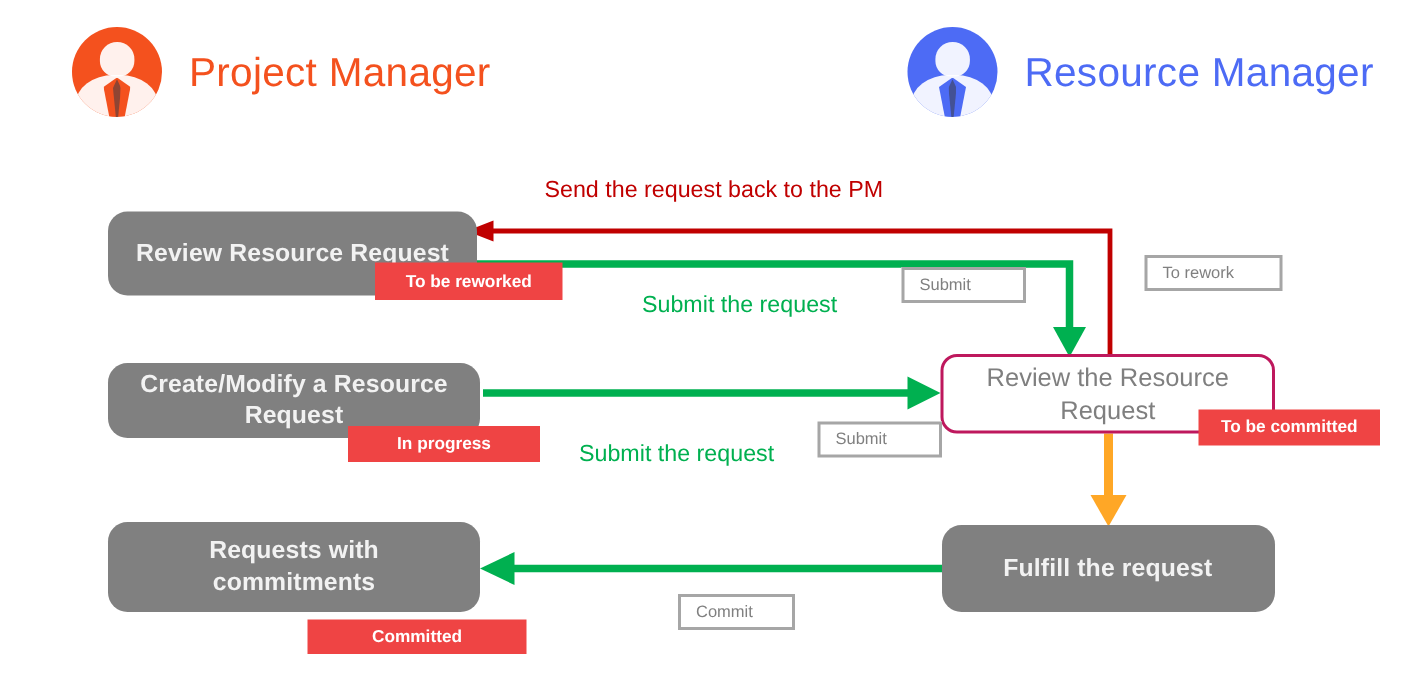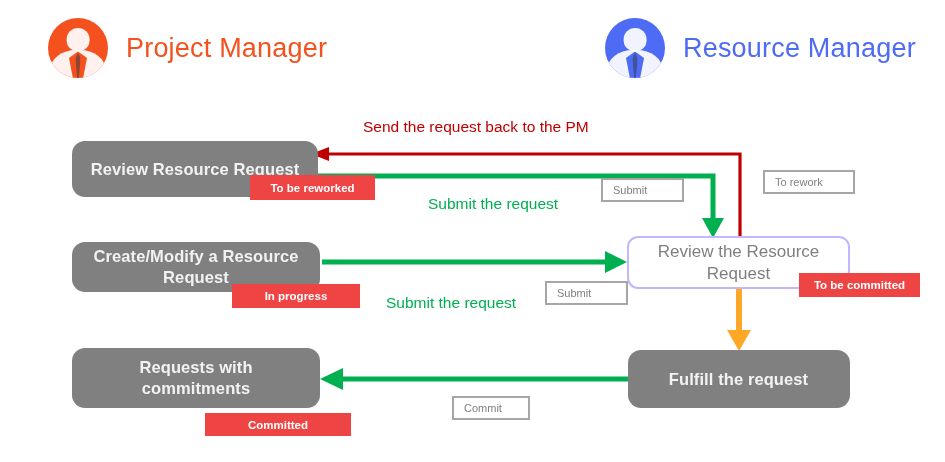--- a/index.html
+++ b/index.html
@@ -17,21 +17,21 @@
                  background:inherit;clip-path:polygon(50% 0,100% 18%,68% 100%,32% 100%,0 18%);}
   .avatar .tie{position:absolute;left:50%;top:58%;width:9%;height:44%;transform:translateX(-50%);
                background:rgba(60,60,70,.55);clip-path:polygon(50% 0,100% 22%,62% 100%,38% 100%,0 22%);}
   .lane-title{font-size:27px;letter-spacing:.2px;margin-left:18px;white-space:nowrap;}
 
   
   .node{position:absolute;box-sizing:border-box;display:flex;align-items:center;justify-content:center;
         text-align:center;line-height:1.25;}
   .node.filled{background:#808080;color:#f2f2f2;border-radius:13px;font-size:16.5px;font-weight:bold;
                letter-spacing:.1px;padding:0 14px;}
-  .node.outlined{background:#ffffff;color:#7f7f7f;border:2px solid #c4b5fd;border-radius:11px;
+  .node.outlined{background:#ffffff;color:#7f7f7f;border:2px solid #be185d;border-radius:11px;
                  font-size:17px;padding:0 14px;}
 
   
   .badge{position:absolute;box-sizing:border-box;background:#ef4444;color:#ffffff;font-size:11.5px;
          font-weight:bold;display:flex;align-items:center;justify-content:center;text-align:center;}
 
   
   .chip{position:absolute;box-sizing:border-box;background:#ffffff;border:2px solid #a6a6a6;
         color:#808080;font-size:11px;display:flex;align-items:center;padding-left:10px;}
 

